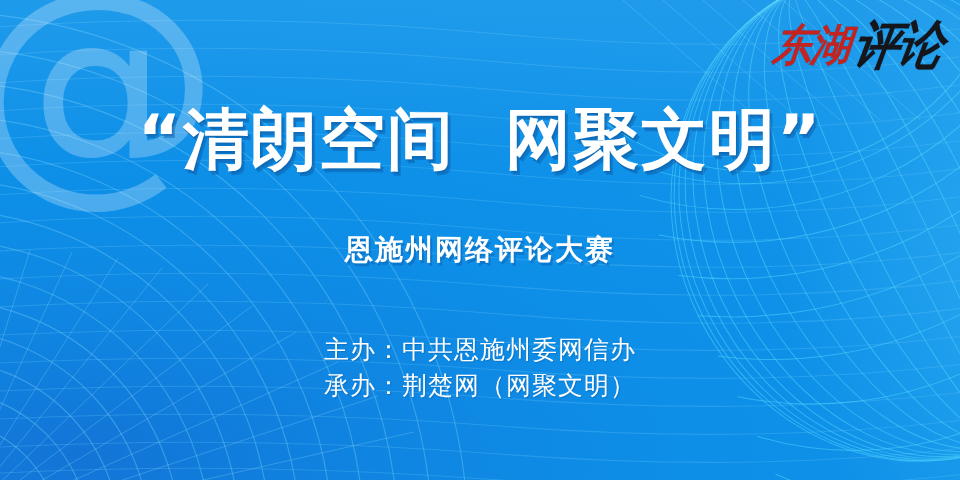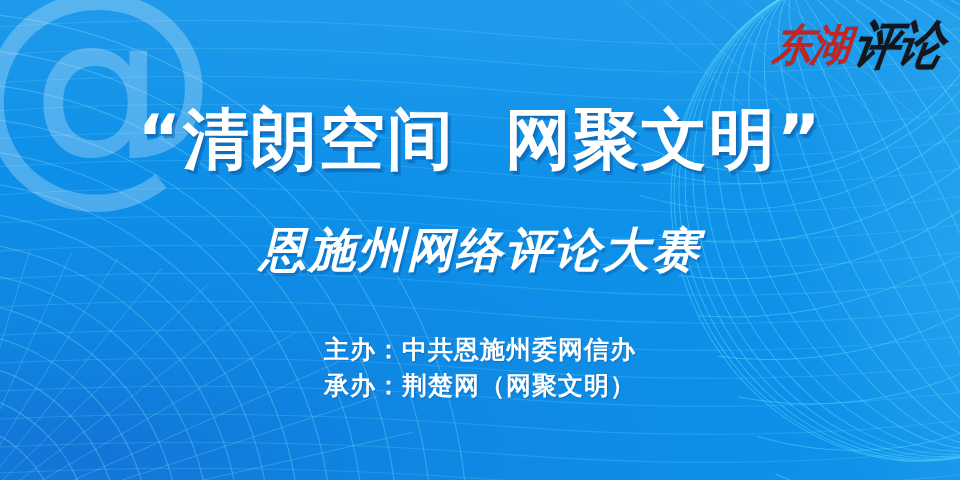--- a/index.html
+++ b/index.html
@@ -108,42 +108,41 @@
   .subtitle-wrap {
     position: absolute;
     left: 0;
     right: 0;
     top: 226px;
     text-align: center;
   }
   .subtitle {
     display: inline-block;
     color: #ffffff;
-    font-size: 47px;
+    font-size: 28px;
     line-height: 48px;
     font-weight: 700;
     letter-spacing: 2px;
     text-shadow: 2px 3px 0 rgba(12,86,160,0.40);
     font-family: "DejaVu Sans", "Liberation Sans", sans-serif;
-    font-style: italic;
   }
 
   
   .credits {
     position: absolute;
     left: 0;
     right: 0;
     top: 332px;
     text-align: center;
   }
   .credit-line {
     color: #ffffff;
     font-size: 25px;
     line-height: 36px;
-    font-weight: 700;
+    font-weight: 400;
     letter-spacing: 1px;
     text-shadow: 1px 1px 1px rgba(10,80,150,0.35);
     font-family: "DejaVu Sans", "Liberation Sans", sans-serif;
   }
 </style>
 </head>
 <body>
 
 <div id="poster">
 

